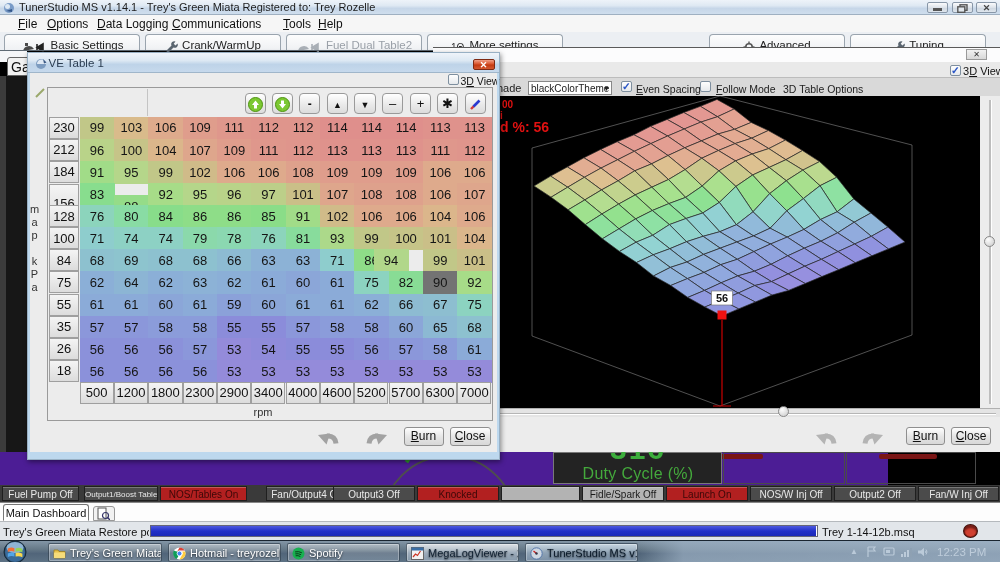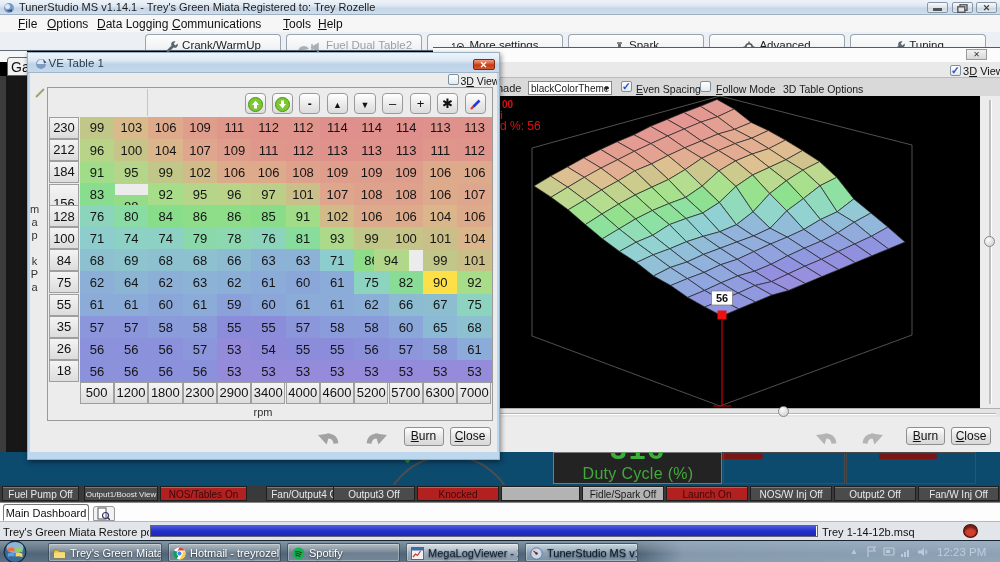--- a/index.html
+++ b/index.html
@@ -31,21 +31,21 @@
 #hslider{left:27px;top:408px;width:973px;height:9px;background:#e4e4e4;border-top:1px solid #b0b0b0}
 #hslider .trk{position:absolute;left:4px;top:3.5px;width:965px;height:2px;background:#b5b5b5;border-bottom:1px solid #fff}
 #hslider .th{position:absolute;left:751px;top:-3px;width:11px;height:11px;border-radius:50%;background:radial-gradient(circle at 35% 30%,#fdfdfd,#c9c9c9);border:1px solid #888}
 #btmpanel{left:27px;top:417px;width:973px;height:35px;background:#ececec}
 
 .cb{position:absolute;width:11px;height:11px;background:linear-gradient(#fefefe,#e6e9ec);border:1px solid #7e8f9f;border-radius:2px}
 .cb.on:before{content:"\2713";position:absolute;left:0px;top:-2px;font-size:10.5px;color:#2a56c6;font-weight:bold}
 .btn{position:absolute;background:linear-gradient(#fefefe,#e4e4e4 55%,#d8d8d8);border:1px solid #8f8f8f;border-radius:3px;font-size:12px;color:#111;text-align:center}
 .uicon{position:absolute;width:33px;height:21px}
 
-#dash{left:0;top:452px;width:1000px;height:33px;background:#0c4a6e}
+#dash{left:0;top:452px;width:888px;height:33px;background:#4c1d95}
 
 #indic{left:0;top:485px;width:1000px;height:17px;background:#3a3a3a}
 .ind{position:absolute;top:0.5px;height:15.5px;font-size:10px;text-align:center;line-height:15px;border:1px solid #1f1f1f;box-shadow:inset 0 1px 0 rgba(255,255,255,.25);background:#4b4b4b;color:#e8e8e8;white-space:nowrap;overflow:hidden}
 .ind.red{background:#b22020;color:#3c0808}
 .ind.lt{background:#b3b3b3;color:#1a1a1a}
 
 #dtabs{left:0;top:502px;width:1000px;height:19px;background:#fdfdfd;border-top:1px solid #888}
 
 #status{left:0;top:521px;width:1000px;height:19px;background:#e2e6ea;border-top:1px solid #b5b9bd;font-size:11px;color:#111}
 
@@ -213,21 +213,21 @@
 <polygon points="704.9,307.0 721.5,300.1 704.5,290.4 687.8,297.4" fill="#9099df" stroke="#2a2a2a" stroke-width="0.7"></polygon>
 <polygon points="722.0,315.9 738.6,308.9 721.5,300.1 704.9,307.0" fill="#9097df" stroke="#2a2a2a" stroke-width="0.7"></polygon>
     <line x1="722" y1="320" x2="722" y2="406" stroke="#cc0000" stroke-width="1.2"></line>
     <line x1="713" y1="406" x2="731" y2="406" stroke="#cc0000" stroke-width="1"></line>
     <rect x="717.5" y="310.5" width="9" height="9" fill="#ee1111"></rect>
     <rect x="711.5" y="291" width="21" height="14" fill="#fff" stroke="#777" stroke-width="0.7"></rect>
     <text x="722" y="302" font-size="11" font-weight="bold" fill="#111" text-anchor="middle" font-family="Liberation Sans">56</text>
   </svg>
   <div style="position:absolute;left:475px;top:3px;color:#e01111;font-size:10px;font-weight:bold">00</div>
   <div style="position:absolute;left:473px;top:14px;color:#e01111;font-size:10px;font-weight:bold">i</div>
-  <div style="position:absolute;left:473px;top:23px;color:#e01111;font-size:12px;font-weight:normal">d %: 56</div>
+  <div style="position:absolute;left:473px;top:23px;color:#e01111;font-size:14px;font-weight:bold">d %: 56</div>
 </div>
 <div class="ab" id="vslider">
     <div class="trk"></div>
     <div class="th"></div>
   </div>
 <div class="ab" id="hslider">
     <div class="trk"></div>
     <div class="th"></div>
   </div>
 <div class="ab" id="btmpanel">
@@ -252,21 +252,21 @@
   <div style="position:absolute;left:598px;top:0px;width:80px;height:10px;overflow:hidden">
       <div style="position:absolute;left:0;top:-20px;width:80px;color:#3cae3c;font-size:30px;font-weight:bold;text-align:center;letter-spacing:2px">316</div>
     </div>
   <div style="position:absolute;left:556px;top:13px;width:164px;height:18px;color:#44a93c;font-size:16px;text-align:center;letter-spacing:0.3px">Duty Cycle (%)</div>
   <div style="position:absolute;left:723px;top:0px;width:122px;height:32px;border:1px solid #4a4a4a"></div>
   <div style="position:absolute;left:846px;top:0px;width:130px;height:32px;border:1px solid #4a4a4a"></div>
 </div>
 
 <div class="ab" id="indic">
     <div class="ind" style="left:2px;width:77px;font-size:10px">Fuel Pump Off</div>
-<div class="ind" style="left:84px;width:74px;font-size:8px">Output1/Boost View</div>
+<div class="ind" style="left:84px;width:74px;font-size:8px">Output1/Boost Table</div>
 <div class="ind red" style="left:160px;width:87px;font-size:10px">NOS/Tables On</div>
 <div class="ind" style="left:266px;width:82px;font-size:10px">Fan/Output4 Off</div>
 <div class="ind" style="left:333px;width:82px;font-size:10px">Output3 Off</div>
 <div class="ind red" style="left:417px;width:82px;font-size:10px">Knocked</div>
 <div class="ind lt" style="left:501px;width:79px;font-size:10px"></div>
 <div class="ind lt" style="left:582px;width:82px;font-size:10px">Fidle/Spark Off</div>
 <div class="ind red" style="left:666px;width:82px;font-size:10px">Launch On</div>
 <div class="ind" style="left:750px;width:82px;font-size:10px">NOS/W Inj Off</div>
 <div class="ind" style="left:834px;width:82px;font-size:10px">Output2 Off</div>
 <div class="ind" style="left:918px;width:81px;font-size:10px">Fan/W Inj Off</div>
@@ -381,34 +381,35 @@
 <div class="ab" id="menubar">
   <span style="left:18px"><u>F</u>ile</span>
   <span style="left:47px"><u>O</u>ptions</span>
   <span style="left:97px"><u>D</u>ata Logging</span>
   <span style="left:172px"><u>C</u>ommunications</span>
   <span style="left:283px"><u>T</u>ools</span>
   <span style="left:318px"><u>H</u>elp</span>
 </div>
 <div class="ab" style="left:0;top:49.5px;width:440px;height:1px;background:#5f6a74;z-index:2"></div>
 <div class="ab" id="tabrow">
+    <div class="tab" style="left:4px;width:136px"><span style="vertical-align:middle;margin-right:4px;display:inline-block;height:12px"><svg width="26" height="12" viewBox="0 0 26 12">
+          <path d="M2 10 a6 6 0 0 1 11 -2" fill="#4a4a4a"></path>
+          <rect x="4" y="2" width="3" height="3" fill="#4a4a4a"></rect>
+          <path d="M16 3 v7 M16 6.5 l6 -3.5 v7 z" stroke="#222" stroke-width="1.6" fill="#222"></path>
+        </svg></span><u>B</u>asic Settings</div>
 <div class="tab" style="left:145px;width:136px"><span style="vertical-align:middle;margin-right:4px;display:inline-block;height:12px"><svg width="13" height="13" viewBox="0 0 13 13">
           <path d="M10.5 1.5 a3 3 0 0 0 -4 4 L2 10 a1.4 1.4 0 0 0 2 2 L8.5 7.5 a3 3 0 0 0 4 -4 l-2 2 -1.8 -1.8 z" fill="#5a6570"></path>
         </svg></span>Crank/<u>W</u>armUp</div>
 <div class="tab dis" style="left:286px;width:136px"><span style="vertical-align:middle;margin-right:4px;display:inline-block;height:12px"><svg width="26" height="12" viewBox="0 0 26 12">
           <path d="M2 10 a6 6 0 0 1 11 -2" fill="#a9afb6"></path>
           <path d="M16 3 v7 M16 6.5 l6 -3.5 v7 z" stroke="#a9afb6" stroke-width="1.6" fill="#a9afb6"></path>
         </svg></span>Fuel Dual Table2</div>
 <div class="tab" style="left:427px;width:136px"><span style="vertical-align:middle;margin-right:4px;display:inline-block;height:12px"><svg width="14" height="12" viewBox="0 0 14 12">
           <text x="0" y="10" font-size="10" fill="#333" font-family="Liberation Sans">1Θ</text>
         </svg></span><u>M</u>ore settings</div>
-<div class="tab" style="left:568px;width:136px"><span style="vertical-align:middle;margin-right:4px;display:inline-block;height:12px"><svg width="12" height="12" viewBox="0 0 12 12">
-          <path d="M5 1 h3 v4 l-2 6 -1 -6 z" fill="#666"></path>
-          <rect x="4" y="1" width="5" height="2" fill="#888"></rect>
-        </svg></span><u>S</u>park</div>
 <div class="tab" style="left:709px;width:136px"><span style="vertical-align:middle;margin-right:4px;display:inline-block;height:12px"><svg width="12" height="12" viewBox="0 0 12 12">
           <circle cx="6" cy="6" r="3.2" fill="none" stroke="#555" stroke-width="1.6"></circle>
           <g stroke="#555" stroke-width="1.4">
             <line x1="6" y1="0.5" x2="6" y2="2.5"></line>
             <line x1="6" y1="9.5" x2="6" y2="11.5"></line>
             <line x1="0.5" y1="6" x2="2.5" y2="6"></line>
             <line x1="9.5" y1="6" x2="11.5" y2="6"></line>
           </g>
         </svg></span><u>A</u>dvanced</div>
 <div class="tab" style="left:850px;width:136px"><span style="vertical-align:middle;margin-right:4px;display:inline-block;height:12px"><svg width="13" height="13" viewBox="0 0 13 13">
@@ -549,21 +550,21 @@
 <div class="tc" style="left:52.0px;top:218.3px;width:35.03px;height:22.82px;background:#8bafd7">62</div>
 <div class="tc" style="left:86.3px;top:218.3px;width:35.03px;height:22.82px;background:#8cb5d4">64</div>
 <div class="tc" style="left:120.7px;top:218.3px;width:35.03px;height:22.82px;background:#8bafd7">62</div>
 <div class="tc" style="left:155.0px;top:218.3px;width:35.03px;height:22.82px;background:#8cb2d6">63</div>
 <div class="tc" style="left:189.3px;top:218.3px;width:35.03px;height:22.82px;background:#8bafd7">62</div>
 <div class="tc" style="left:223.6px;top:218.3px;width:35.03px;height:22.82px;background:#8babd8">61</div>
 <div class="tc" style="left:258.0px;top:218.3px;width:35.03px;height:22.82px;background:#8ba6d8">60</div>
 <div class="tc" style="left:292.3px;top:218.3px;width:35.03px;height:22.82px;background:#8babd8">61</div>
 <div class="tc" style="left:326.6px;top:218.3px;width:35.03px;height:22.82px;background:#8cd3c0">75</div>
 <div class="tc" style="left:361.0px;top:218.3px;width:35.03px;height:22.82px;background:#88dc95">82</div>
-<div class="tc" style="left:395.3px;top:218.3px;width:35.03px;height:23px;background:#fde047">90</div>
+<div class="tc" style="left:395.3px;top:218.3px;width:35.03px;height:23px;background:#737373">90</div>
 <div class="tc" style="left:429.6px;top:218.3px;width:35.03px;height:22.82px;background:#a7dc88">92</div>
 <div class="hc" style="left:21.5px;top:240.5px;width:30px;height:22.12px">55</div>
 <div class="tc" style="left:52.0px;top:240.5px;width:35.03px;height:22.82px;background:#8babd8">61</div>
 <div class="tc" style="left:86.3px;top:240.5px;width:35.03px;height:22.82px;background:#8babd8">61</div>
 <div class="tc" style="left:120.7px;top:240.5px;width:35.03px;height:22.82px;background:#8ba6d8">60</div>
 <div class="tc" style="left:155.0px;top:240.5px;width:35.03px;height:22.82px;background:#8babd8">61</div>
 <div class="tc" style="left:189.3px;top:240.5px;width:35.03px;height:22.82px;background:#8ba1d9">59</div>
 <div class="tc" style="left:223.6px;top:240.5px;width:35.03px;height:22.82px;background:#8ba6d8">60</div>
 <div class="tc" style="left:258.0px;top:240.5px;width:35.03px;height:22.82px;background:#8babd8">61</div>
 <div class="tc" style="left:292.3px;top:240.5px;width:35.03px;height:22.82px;background:#8babd8">61</div>

